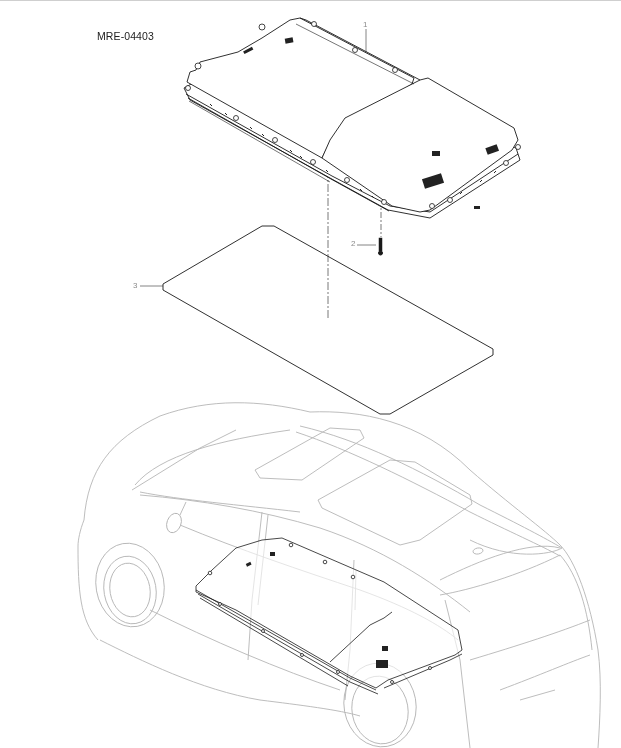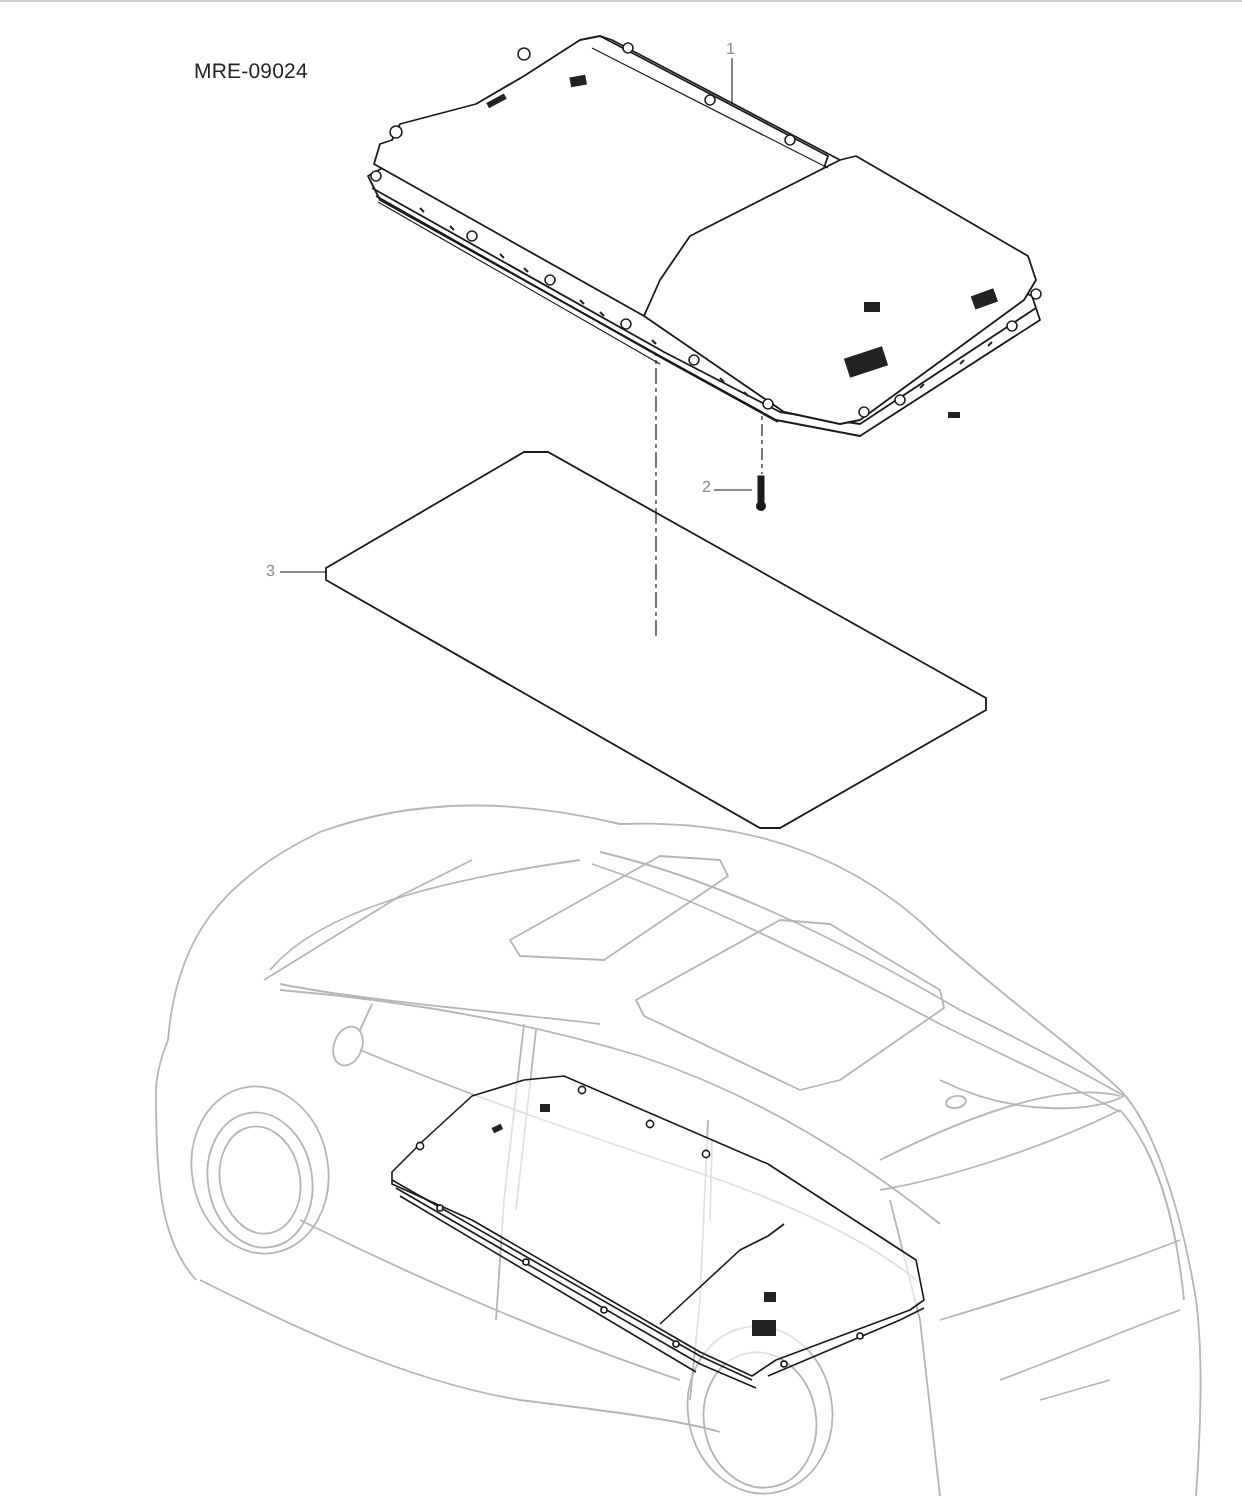--- a/index.html
+++ b/index.html
@@ -10,21 +10,21 @@
     .callout-1 { left: 363px; top: 20px; }
     .callout-2 { left: 351px; top: 239px; }
     .callout-3 { left: 133px; top: 281px; }
     svg.drawing { position: absolute; left: 0; top: 0; }
   </style>
 </head>
 <body>
 
 <div class="top-rule"></div>
 
-<div class="diagram-code">MRE-09024</div>
+<div class="diagram-code">MRE-04403</div>
 
 <div class="callout callout-1">1</div>
 <div class="callout callout-2">2</div>
 <div class="callout callout-3">3</div>
 
 <svg class="drawing" width="621" height="748" viewBox="0 0 621 748" xmlns="http://www.w3.org/2000/svg">
 
   <g stroke="#666" stroke-width="0.8" fill="none">
     <line x1="366" y1="29" x2="366" y2="52"></line>
     <line x1="357" y1="245" x2="376" y2="245"></line>

